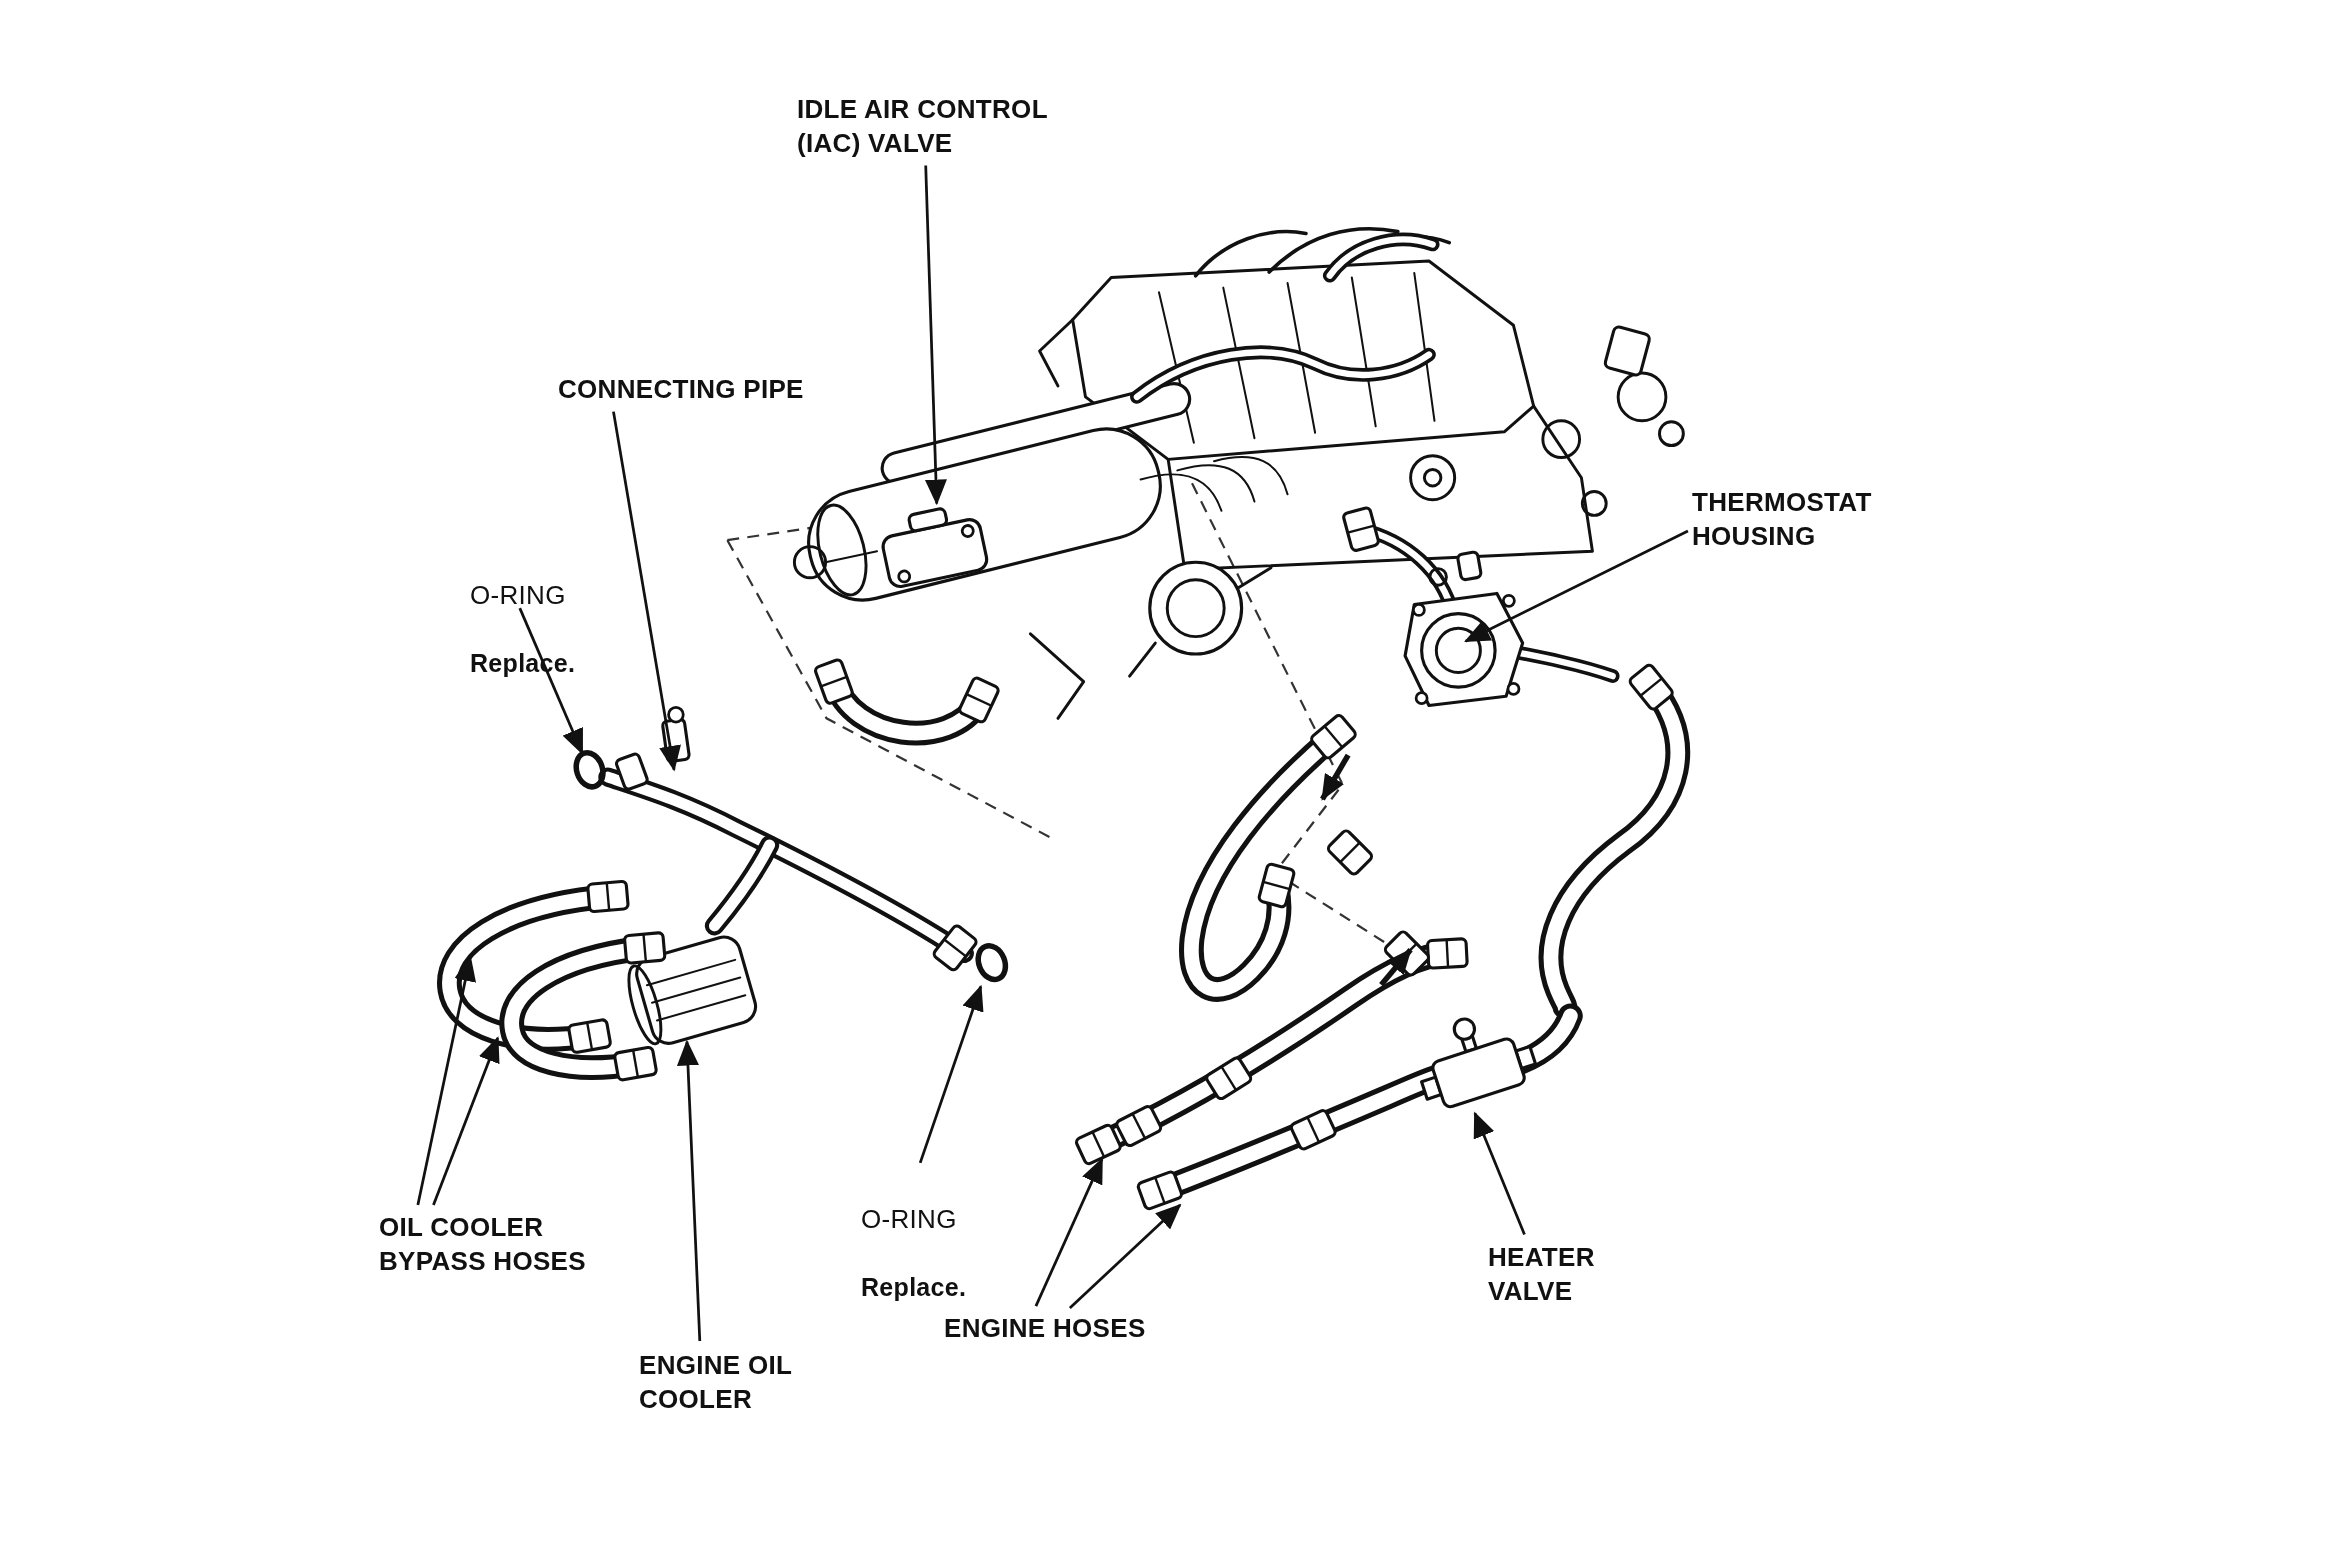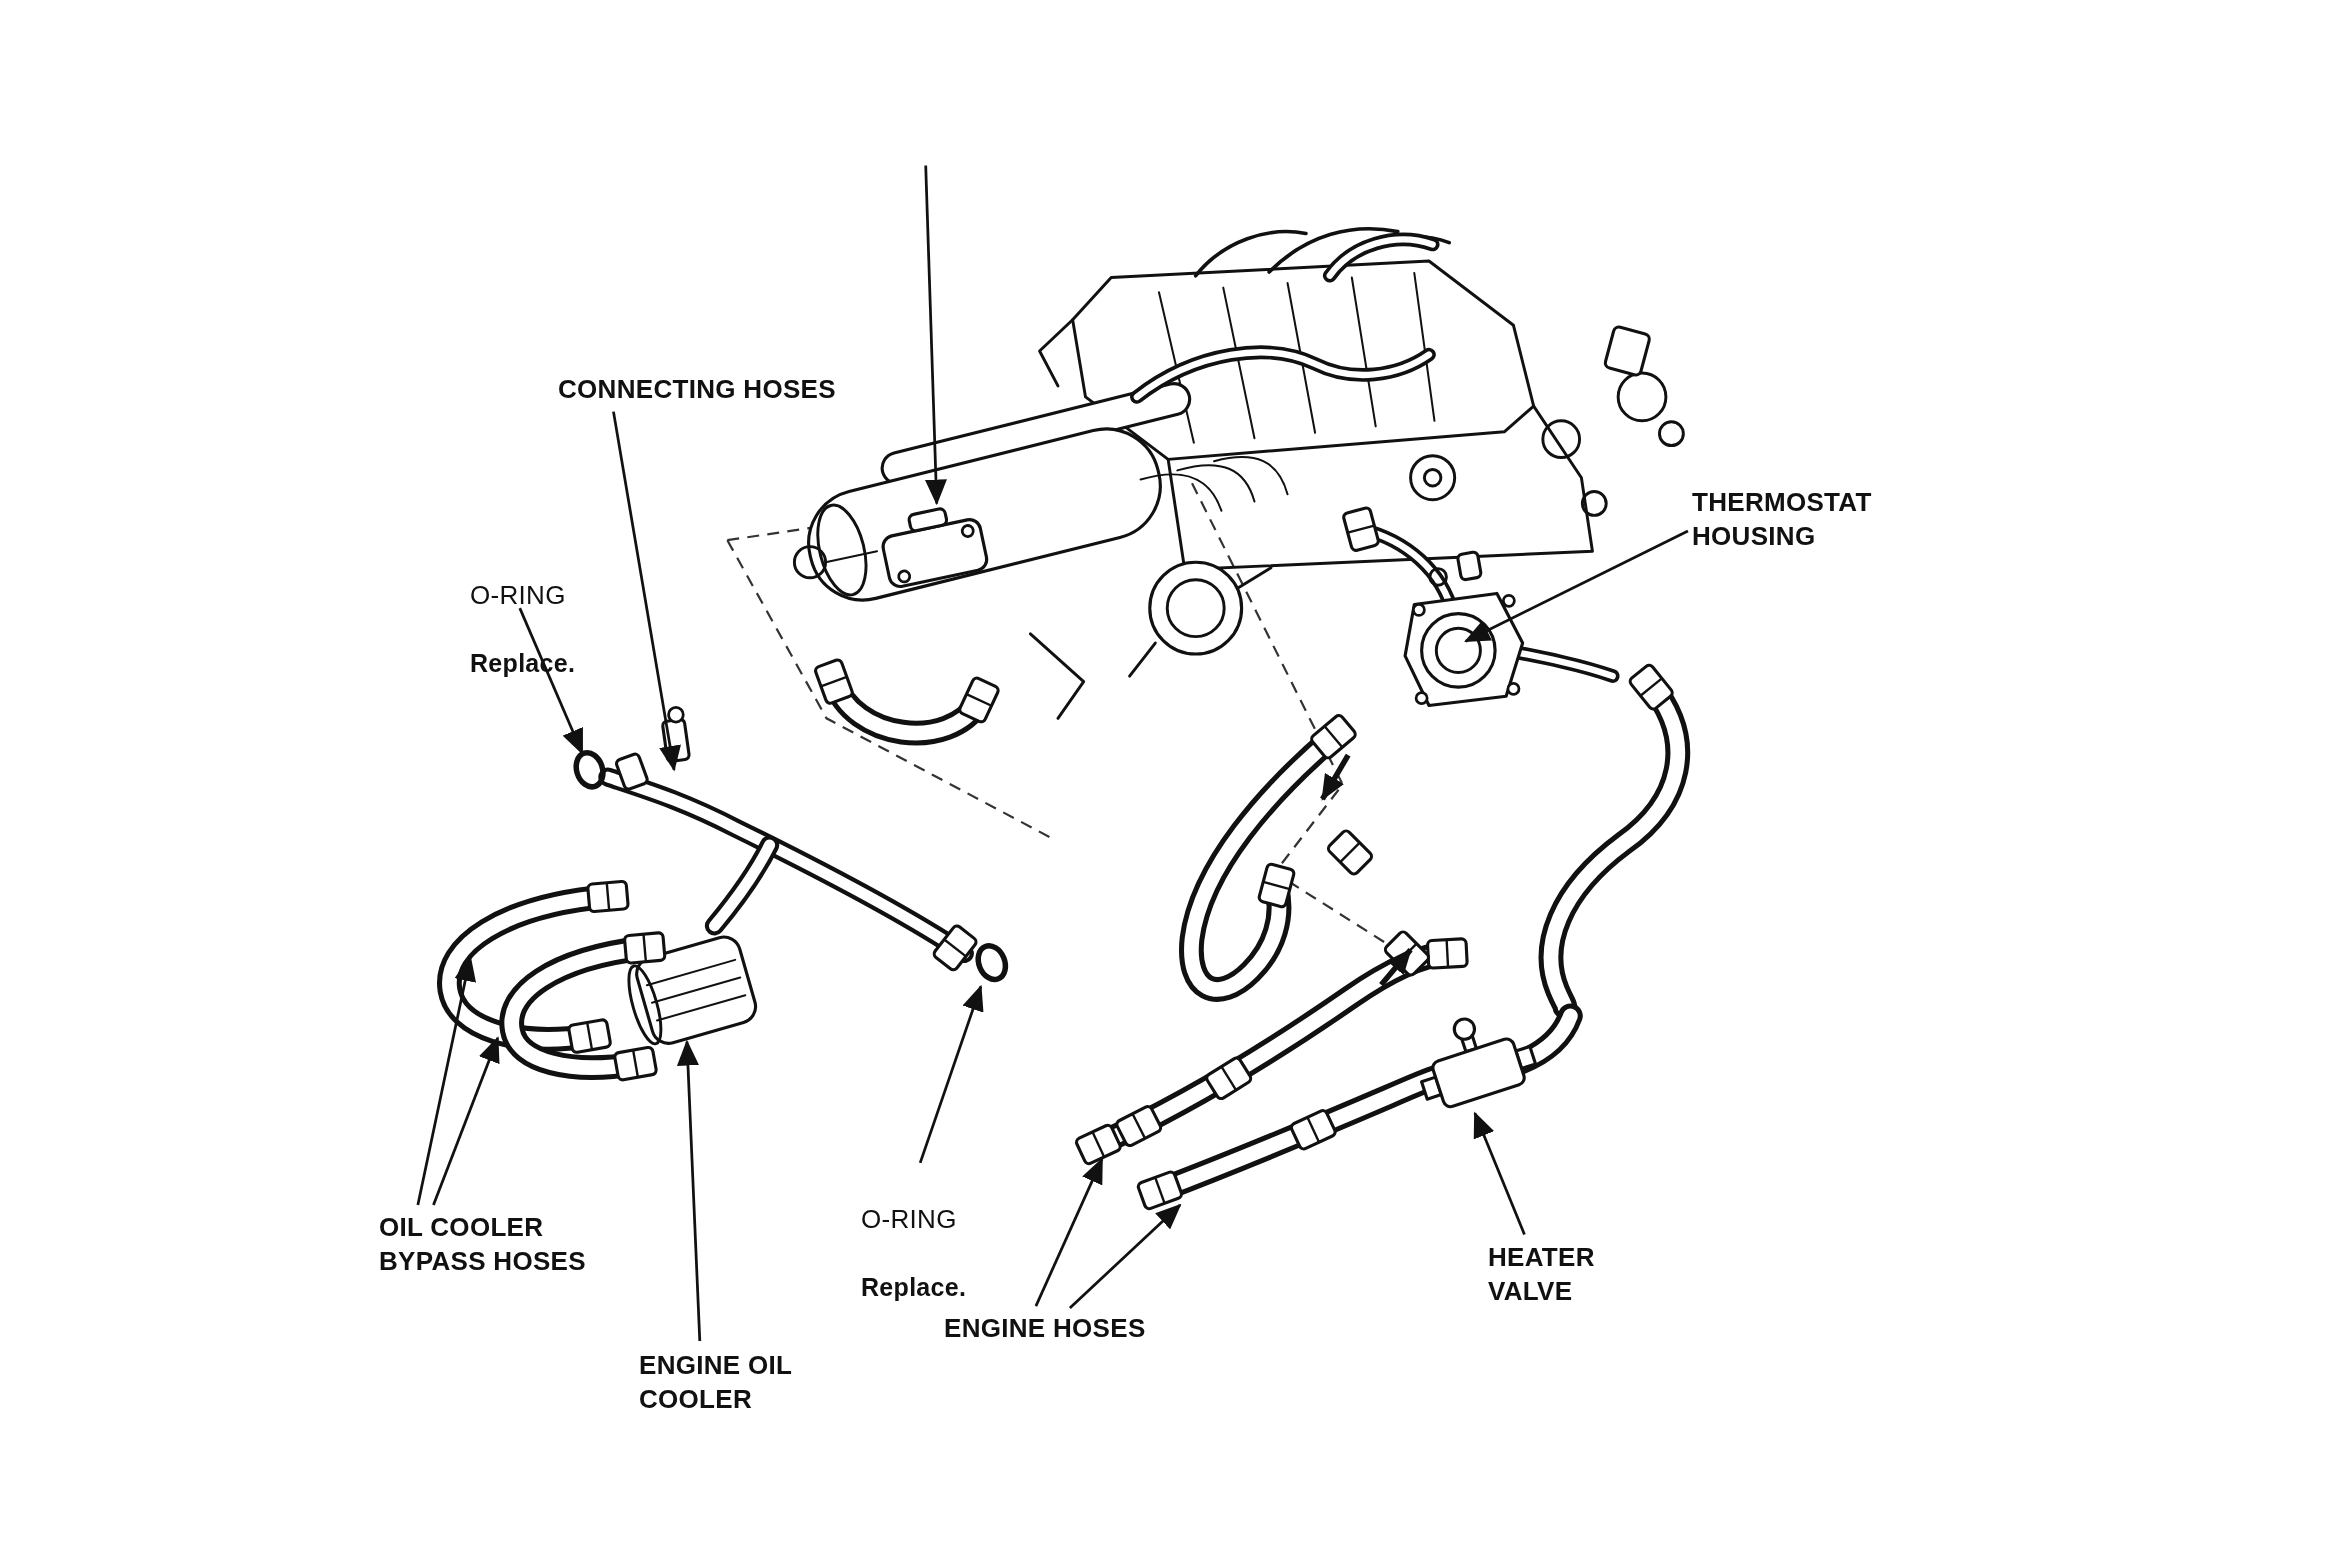--- a/index.html
+++ b/index.html
@@ -288,22 +288,24 @@
       <line class="leader" x1="455" y1="1312" x2="512" y2="1042" marker-end="url(#arr)"></line>
       <line class="leader" x1="472" y1="1312" x2="542" y2="1130" marker-end="url(#arr)"></line>
       <line class="leader" x1="762" y1="1460" x2="748" y2="1134" marker-end="url(#arr)"></line>
       <line class="leader" x1="1002" y1="1266" x2="1068" y2="1074" marker-end="url(#arr)"></line>
       <line class="leader" x1="1128" y1="1422" x2="1200" y2="1262" marker-end="url(#arr)"></line>
       <line class="leader" x1="1165" y1="1424" x2="1285" y2="1312" marker-end="url(#arr)"></line>
       <line class="leader" x1="1660" y1="1344" x2="1606" y2="1212" marker-end="url(#arr)"></line>
     </g>
   </svg>
 
-
-  <div class="label" style="left:558px;top:372px">CONNECTING HOSES</div>
+  <div class="label" style="left:797px;top:92px">IDLE AIR CONTROL
+(IAC) VALVE</div>
+
+  <div class="label" style="left:558px;top:372px">CONNECTING PIPE</div>
 
   <div class="label" style="left:470px;top:544px">
     <span class="lname">O-RING</span>
     <span class="lnote">Replace.</span>
   </div>
 
   <div class="label" style="left:1692px;top:485px">THERMOSTAT
 HOUSING</div>
 
   <div class="label" style="left:379px;top:1210px">OIL COOLER

